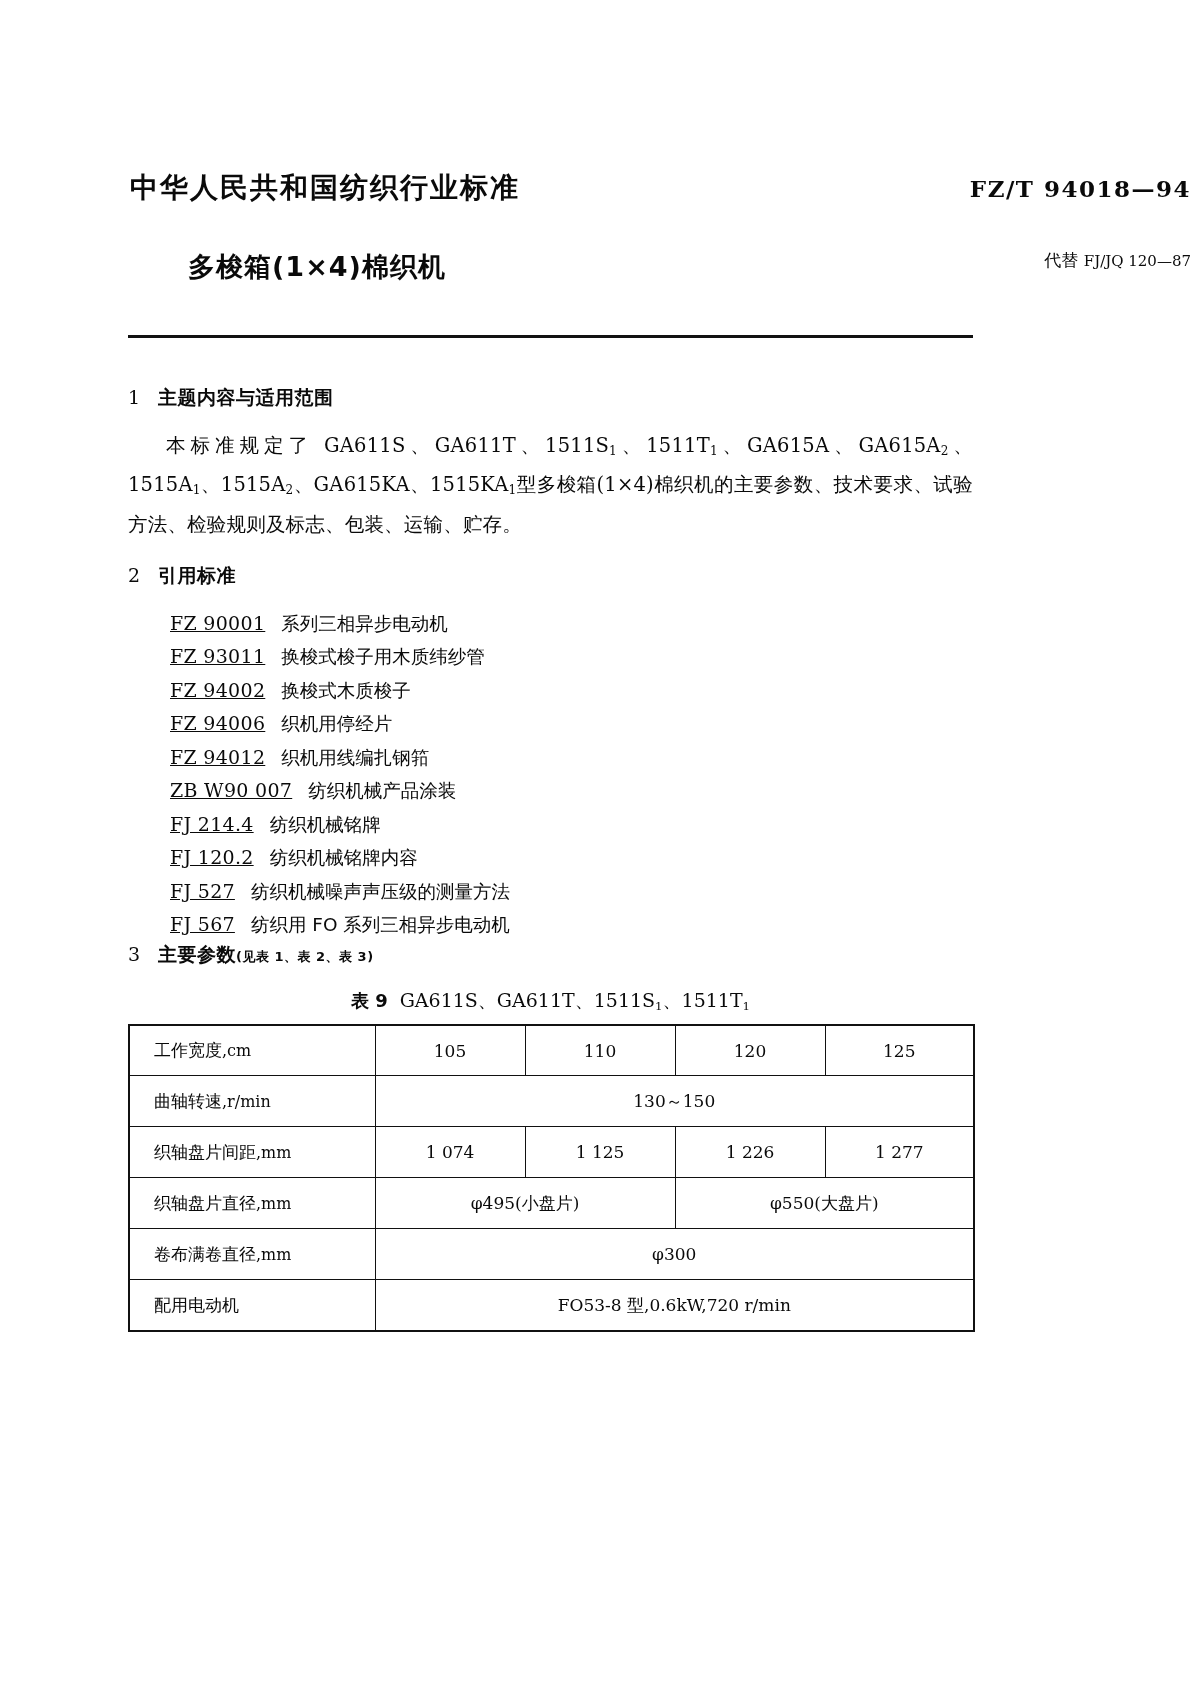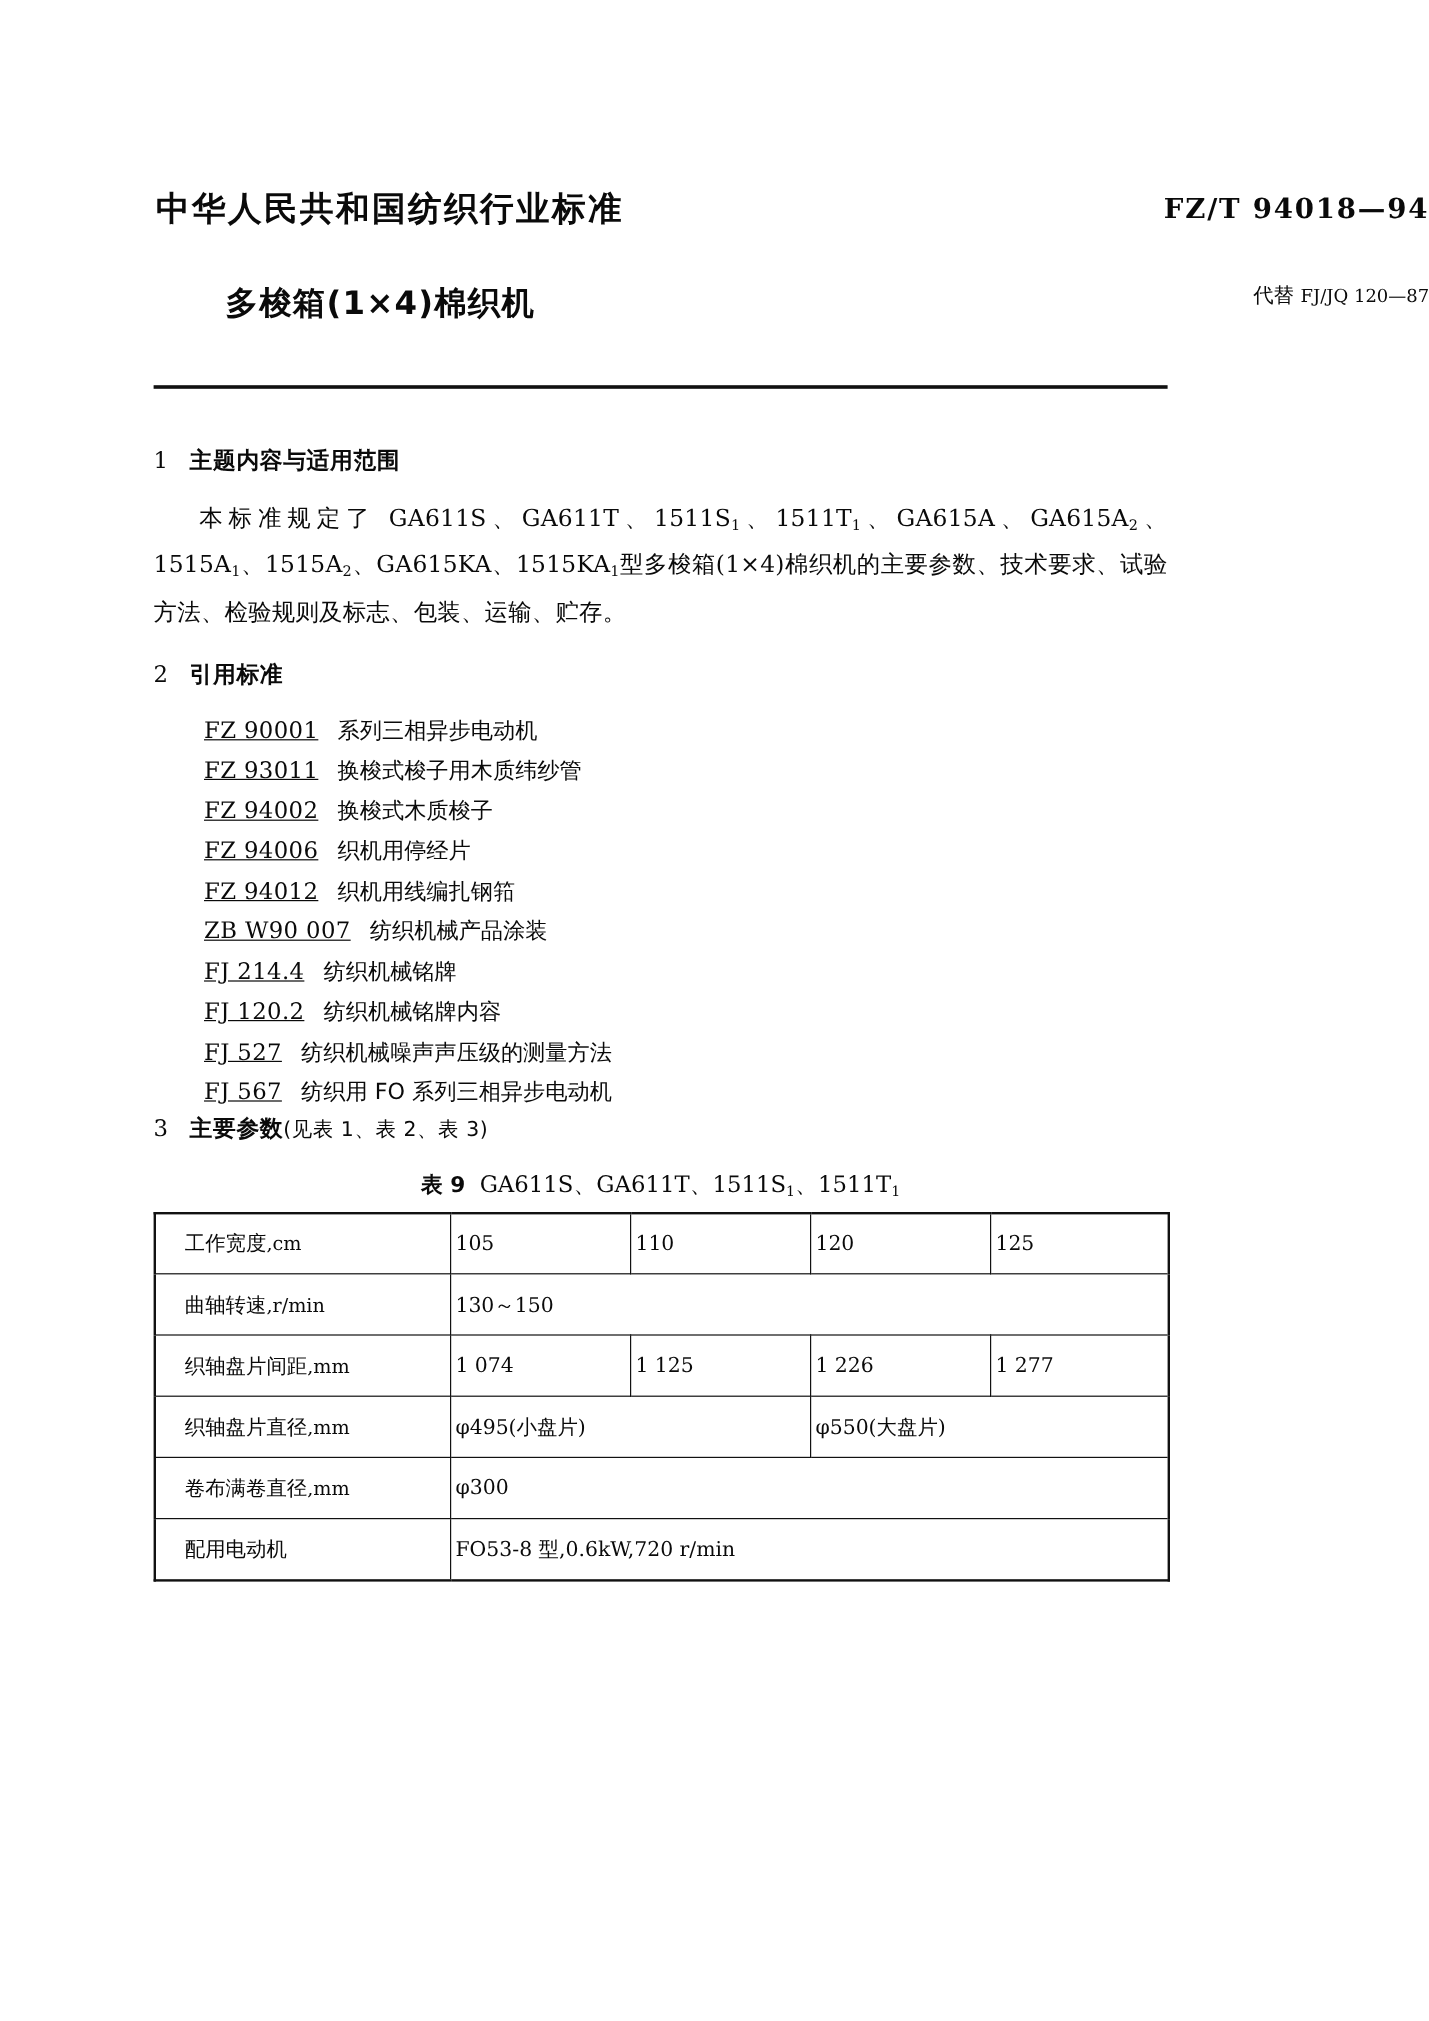--- a/index.html
+++ b/index.html
@@ -8,21 +8,21 @@
     background: #ffffff;
   }
   body {
     font-family: "DejaVu Serif", "Liberation Serif", serif;
     color: #0a0a0a;
   }
   .page {
     position: relative;
     width: 1191px;
     height: 1509px;
-    margin: 3px auto;
+    margin: 17px auto;
     background: #ffffff;
     box-sizing: border-box;
     overflow: hidden;
   }
 
   
   .masthead {
     position: relative;
     height: 170px;
     padding-top: 148px;
@@ -94,22 +94,22 @@
   }
   h2.sec .num {
     display: inline-block;
     width: 30px;
     font-family: "DejaVu Serif", "Liberation Serif", serif;
     font-weight: normal;
     font-size: 19px;
   }
   h2.sec .paren {
     font-family: "DejaVu Sans", "Liberation Sans", sans-serif;
-    font-weight: normal;
-    font-size: 17px;
+    font-weight: bold;
+    font-size: 13px;
   }
   p.para {
     font-size: 19.5px;
     line-height: 33px;
     margin: 0 0 4px 0;
     text-indent: 38px;
     text-align: justify;
     letter-spacing: 0.2px;
   }
   sub {
@@ -161,20 +161,21 @@
     border-collapse: collapse;
     width: 845px;
     table-layout: fixed;
   }
   table.spec tr {
     height: 51px;
   }
   table.spec td {
     border: 1px solid #111;
     font-size: 17px;
+    text-align: center;
     vertical-align: middle;
     font-family: "DejaVu Serif", "Liberation Serif", serif;
     padding: 0 4px;
   }
   table.spec td.rowhead {
     text-align: left;
     padding-left: 24px;
     font-family: "DejaVu Sans", "Liberation Sans", sans-serif;
     font-size: 17px;
     width: 246px;

